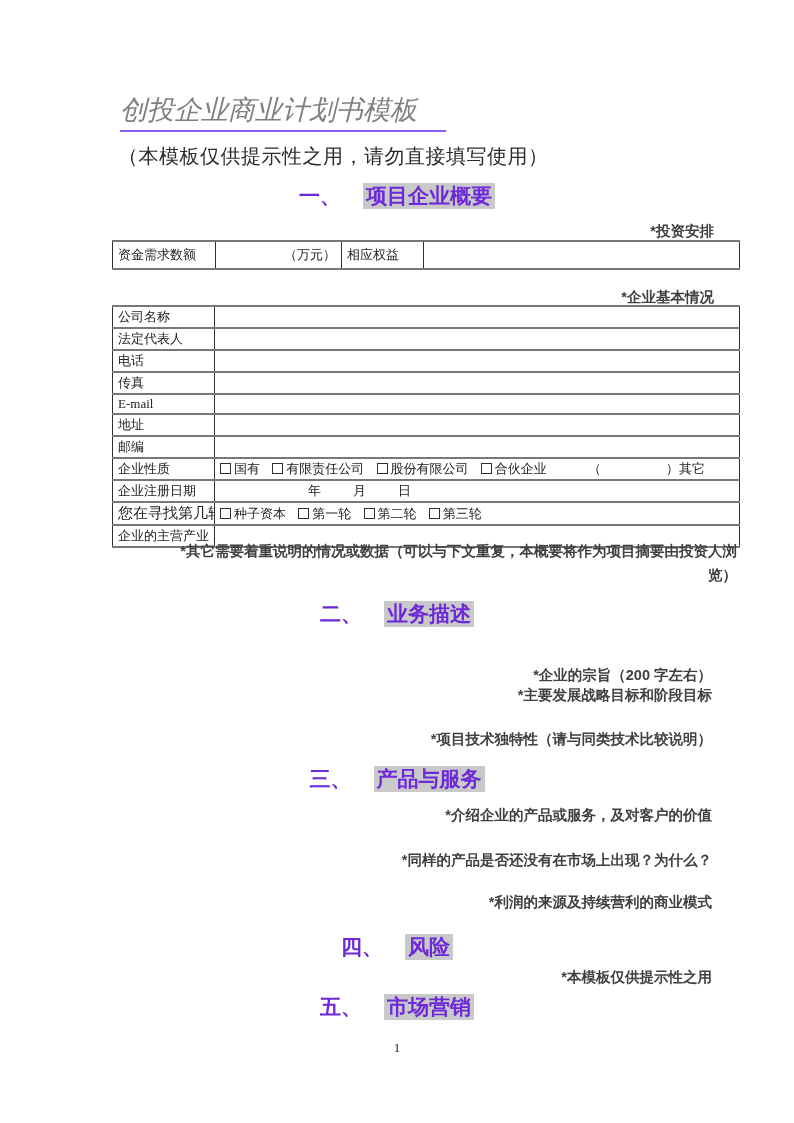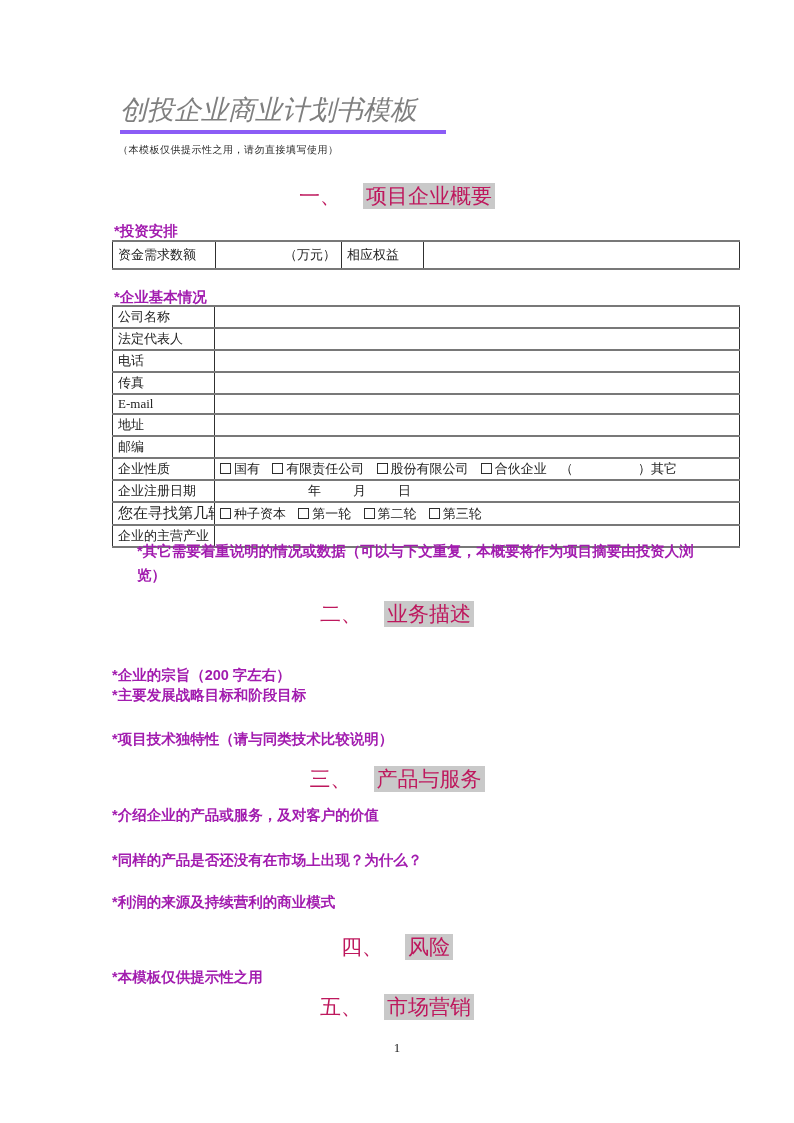--- a/index.html
+++ b/index.html
@@ -13,50 +13,51 @@
   }
   .abs { position:absolute; left:112px; }
 
   
   .doc-title {
     left:120px; top:94px; width:326px;
     font-family:"Liberation Serif","DejaVu Serif",serif;
     font-style:italic;
     font-size:27px; line-height:33px;
     color:#7f7f7f;
-    border-bottom:4px solid #8b5cf6;
+    border-bottom:2px solid #8b5cf6;
     padding-bottom:3px;
     white-space:nowrap;
   }
   .doc-subtitle {
     left:118px; top:143px;
-    font-size:10px; color:#2a2a2a;
+    font-size:20px; color:#2a2a2a;
     letter-spacing:0.5px;
   }
 
   
   .sec-heading {
     left:0; top:0; width:794px;
     text-align:center;
     font-family:"Liberation Serif","DejaVu Serif",serif;
-    font-weight:normal;
+    font-weight:bold;
     font-size:21px; line-height:28px;
-    color:#be185d;
+    color:#6d28d9;
     position:absolute;
   }
   .sec-gap { display:inline-block; width:22px; }
   .hl { background:#c9c9c9; padding:1px 3px; }
 
   
   .prompt {
     font-family:"Liberation Sans","DejaVu Sans",sans-serif;
     font-weight:bold;
     font-size:14.5px; line-height:24px;
-    color:#a21caf;
+    color:#404040;
     width:600px;
+    text-align:right;
   }
 
   
   table {
     border-collapse:collapse;
     width:628px;
     table-layout:fixed;
     font-family:"Liberation Serif","DejaVu Serif",serif;
     font-size:13px;
     color:#222;
@@ -79,21 +80,21 @@
   
   .cb {
     display:inline-block;
     width:11px; height:11px;
     border:1.5px solid #2e2e2e;
     vertical-align:-1px;
     margin-right:3px;
     background:#fff;
   }
   .cb-group { margin-right:9px; }
-  .cb-suffix { margin-left:1px;text-align:center; }
+  .cb-suffix { margin-left:29px;text-align:center; }
   .date-val { padding-left:88px; display:inline-block; letter-spacing:2px; }
 
   .page-number {
     position:absolute; left:0; top:1040px; width:794px;
     text-align:center;
     font-size:13px; color:#222;
   }
 </style>
 </head>
 <body>

